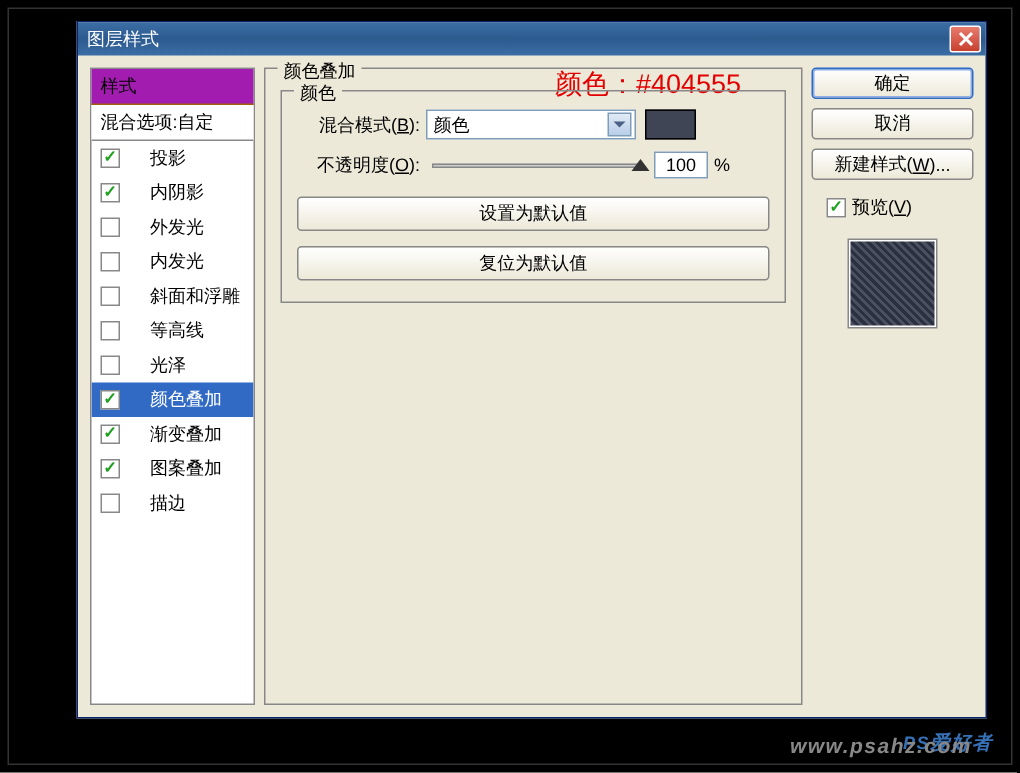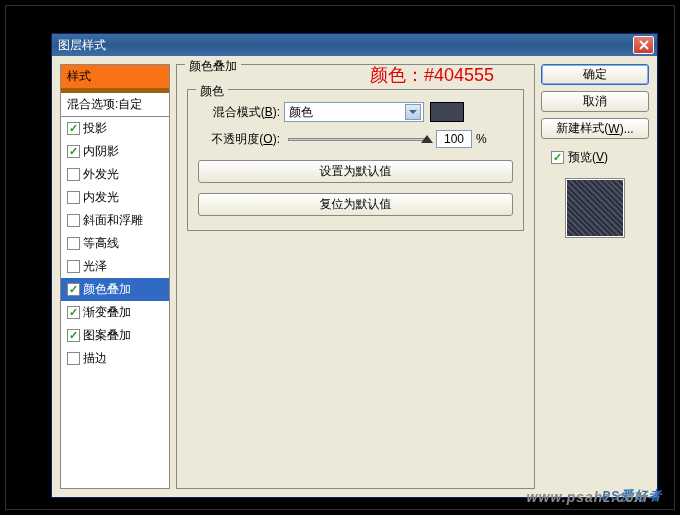--- a/index.html
+++ b/index.html
@@ -1,39 +1,39 @@
 <!DOCTYPE html>
 <html><head>
   <meta charset="utf-8">
   <style>
     * { box-sizing: border-box; margin: 0; padding: 0; font-family: "Microsoft YaHei", SimSun, Arial, sans-serif; font-size: 12px; }
     body { background: #000; width: 680px; height: 515px; position: relative; }
     .outer-frame { position: absolute; left: 5px; top: 5px; width: 670px; height: 505px; border: 1px solid #333; background: #000; }
-    .dialog { position: absolute; left: 45px; top: 27px; width: 607px; height: 465px; background: #ECE9D8; border: 1px solid #0A246A; box-shadow: 1px 1px 0 rgba(0,0,0,0.3); }
+    .dialog { position: absolute; left: 45px; top: 8px; width: 607px; height: 465px; background: #ECE9D8; border: 1px solid #0A246A; box-shadow: 1px 1px 0 rgba(0,0,0,0.3); }
     .titlebar { background: linear-gradient(180deg, #3B6EA5 0%, #2C5A8F 50%, #3B6EA5 100%); height: 22px; display: flex; align-items: center; padding: 0 3px 0 6px; color: #fff; }
     .titlebar-text { flex: 1; font-size: 12px; }
     .close-btn { width: 21px; height: 18px; background: linear-gradient(180deg, #E87B6E 0%, #C8402F 100%); border: 1px solid #fff; border-radius: 2px; color: #fff; display: flex; align-items: center; justify-content: center; font-weight: bold; cursor: pointer; }
     .close-btn svg { width: 10px; height: 10px; }
     .dialog-body { display: flex; padding: 8px; gap: 6px; height: calc(100% - 22px); }
     
     .styles-panel { width: 110px; border: 1px solid #888; background: #fff; display: flex; flex-direction: column; }
-    .styles-header { padding: 3px 6px; border-bottom: 5px solid #a16207; background: #f97316; }
+    .styles-header { padding: 3px 6px; border-bottom: 1px solid #a16207; background: #a21caf; }
     .styles-subheader { padding: 3px 6px; border-bottom: 1px solid #888; background: #fff; }
     .styles-list { flex: 1; overflow: hidden; }
-    .style-item { padding: 3px 4px 3px 6px; display: flex; align-items: center; gap: 3px; cursor: pointer; }
+    .style-item { padding: 3px 4px 3px 6px; display: flex; align-items: center; gap: 20px; cursor: pointer; }
     .style-item.indented { padding-left: 6px; }
     .style-item.selected { background: #316AC5; color: #fff; }
     .style-item.selected .checkbox { background: #fff; }
     .checkbox { width: 13px; height: 13px; border: 1px solid #888; background: #fff; display: inline-flex; align-items: center; justify-content: center; flex-shrink: 0; }
     .checkbox.checked::after { content: "✓"; color: #21A121; font-size: 11px; font-weight: bold; line-height: 1; }
     
     .main-panel { flex: 1; border: 1px solid #888; position: relative; padding: 12px 10px; }
     .main-panel-legend { position: absolute; top: -7px; left: 8px; background: #ECE9D8; padding: 0 4px; }
     
-    .fieldset { border: 1px solid #888; position: relative; padding: 12px 10px 14px; margin-top: 12px; }
+    .fieldset { border: 1px solid #888; position: relative; padding: 12px 10px 14px; margin-top: 2px; }
     .fieldset-legend { position: absolute; top: -7px; left: 8px; background: #ECE9D8; padding: 0 4px; }
     
     .annotation { position: absolute; top: -2px; right: 40px; color: #E30000; font-size: 18px; font-weight: normal; }
     
     .form-row { display: flex; align-items: center; margin-bottom: 8px; gap: 4px; }
     .form-label { width: 82px; text-align: right; }
     .underline { text-decoration: underline; }
     
     .dropdown { width: 140px; height: 20px; border: 1px solid #7F9DB9; background: #fff; display: flex; align-items: center; padding: 0 2px 0 4px; }
     .dropdown-text { flex: 1; }

